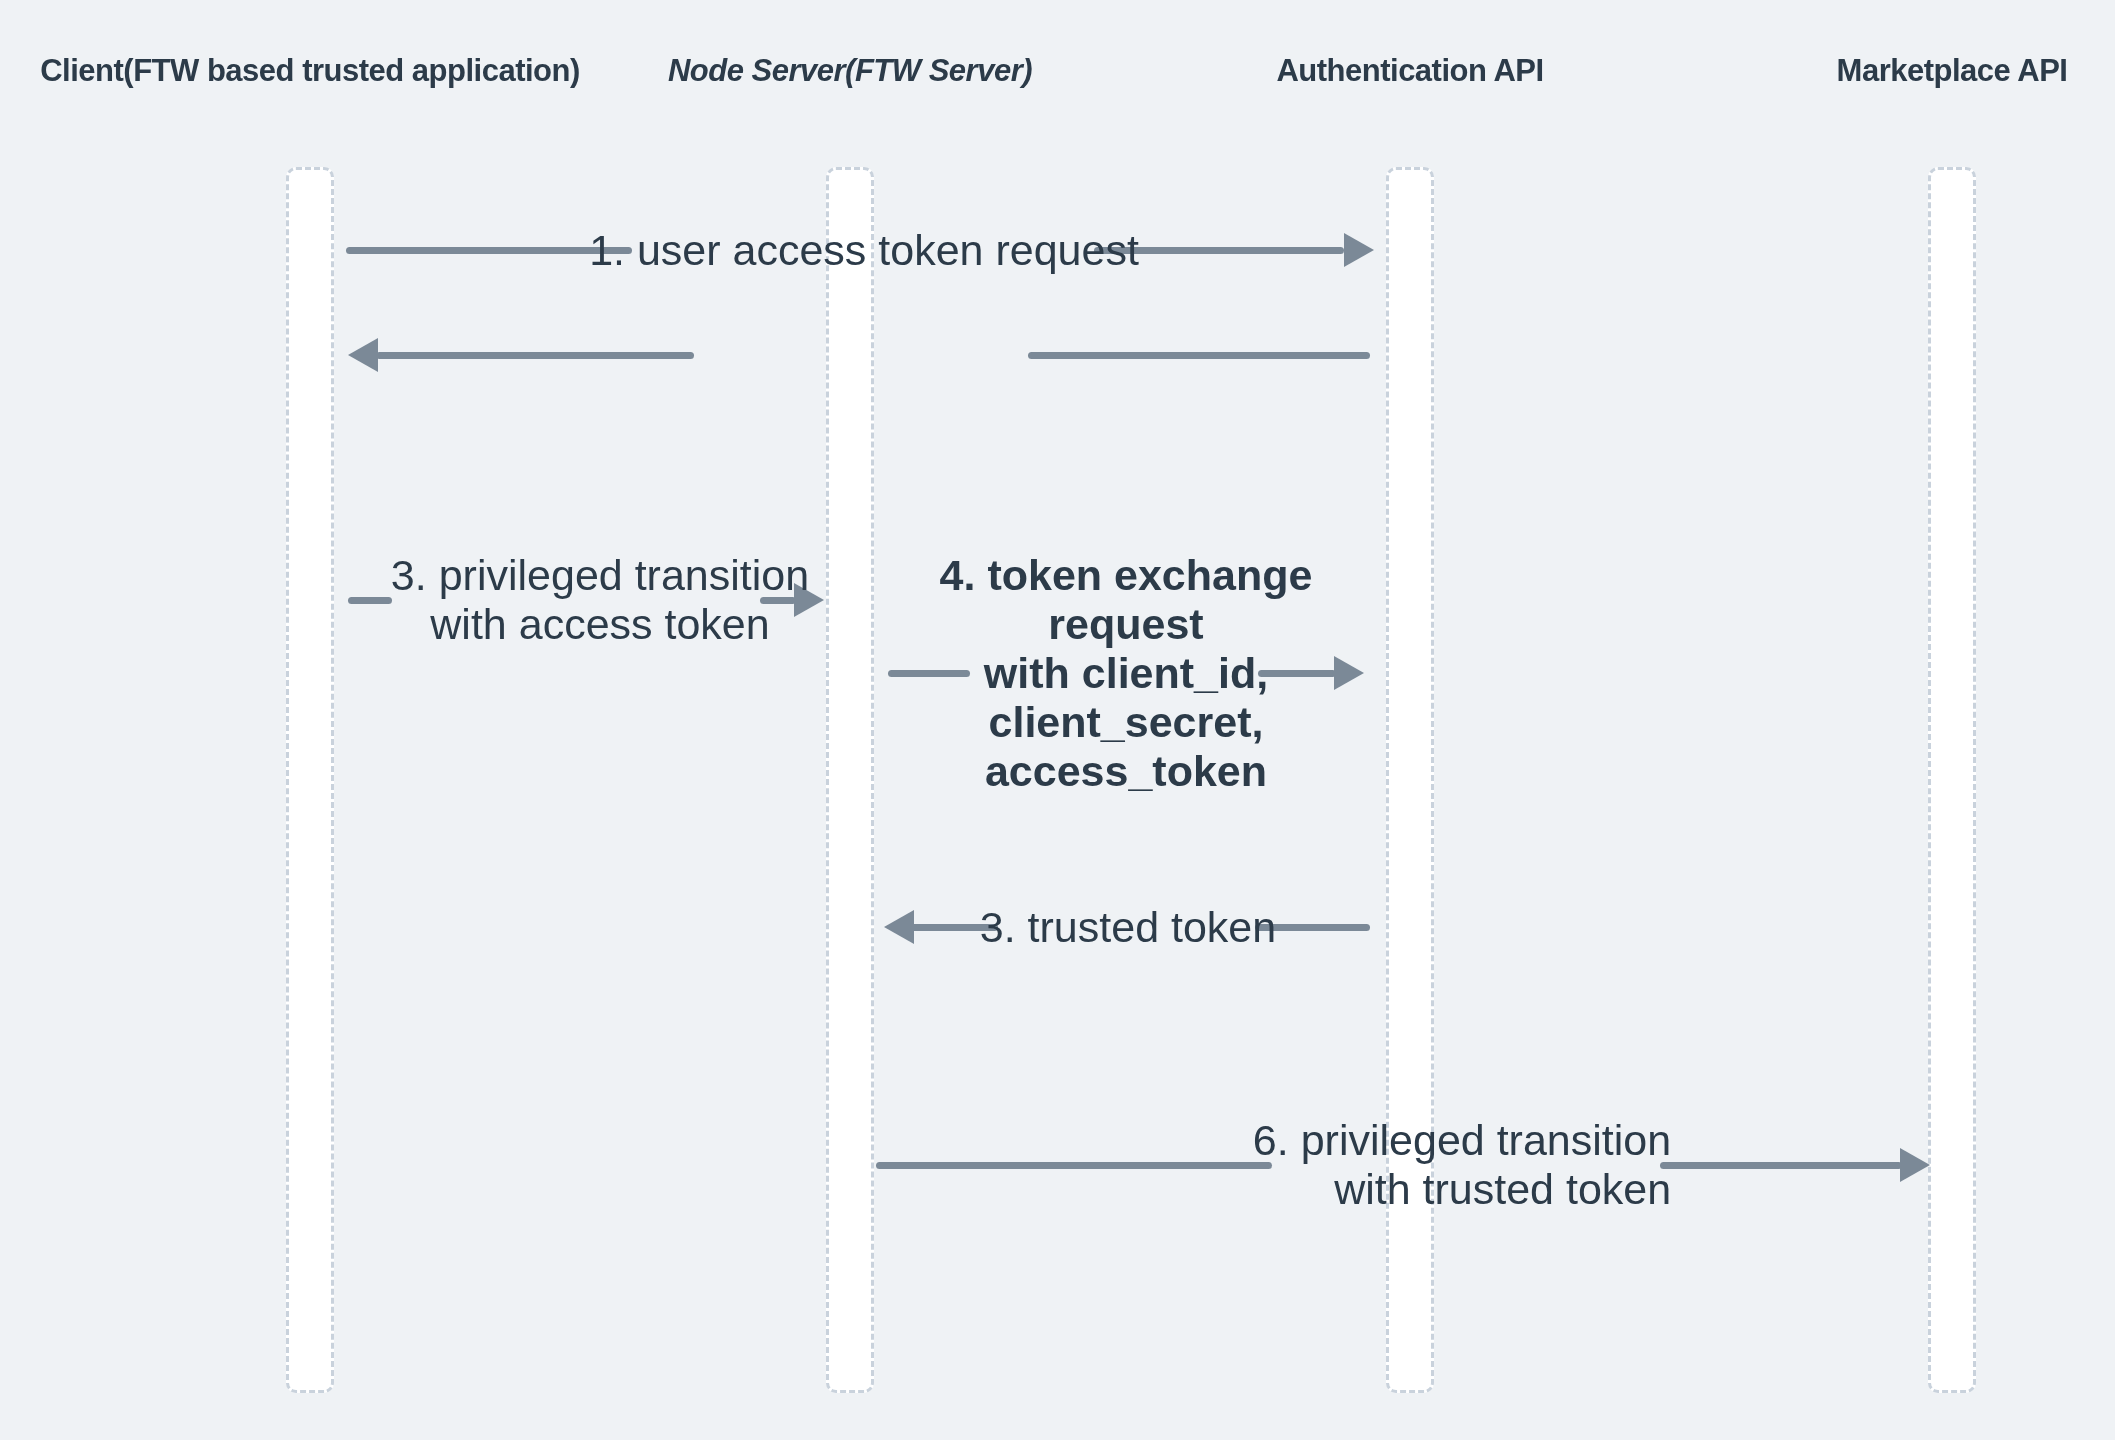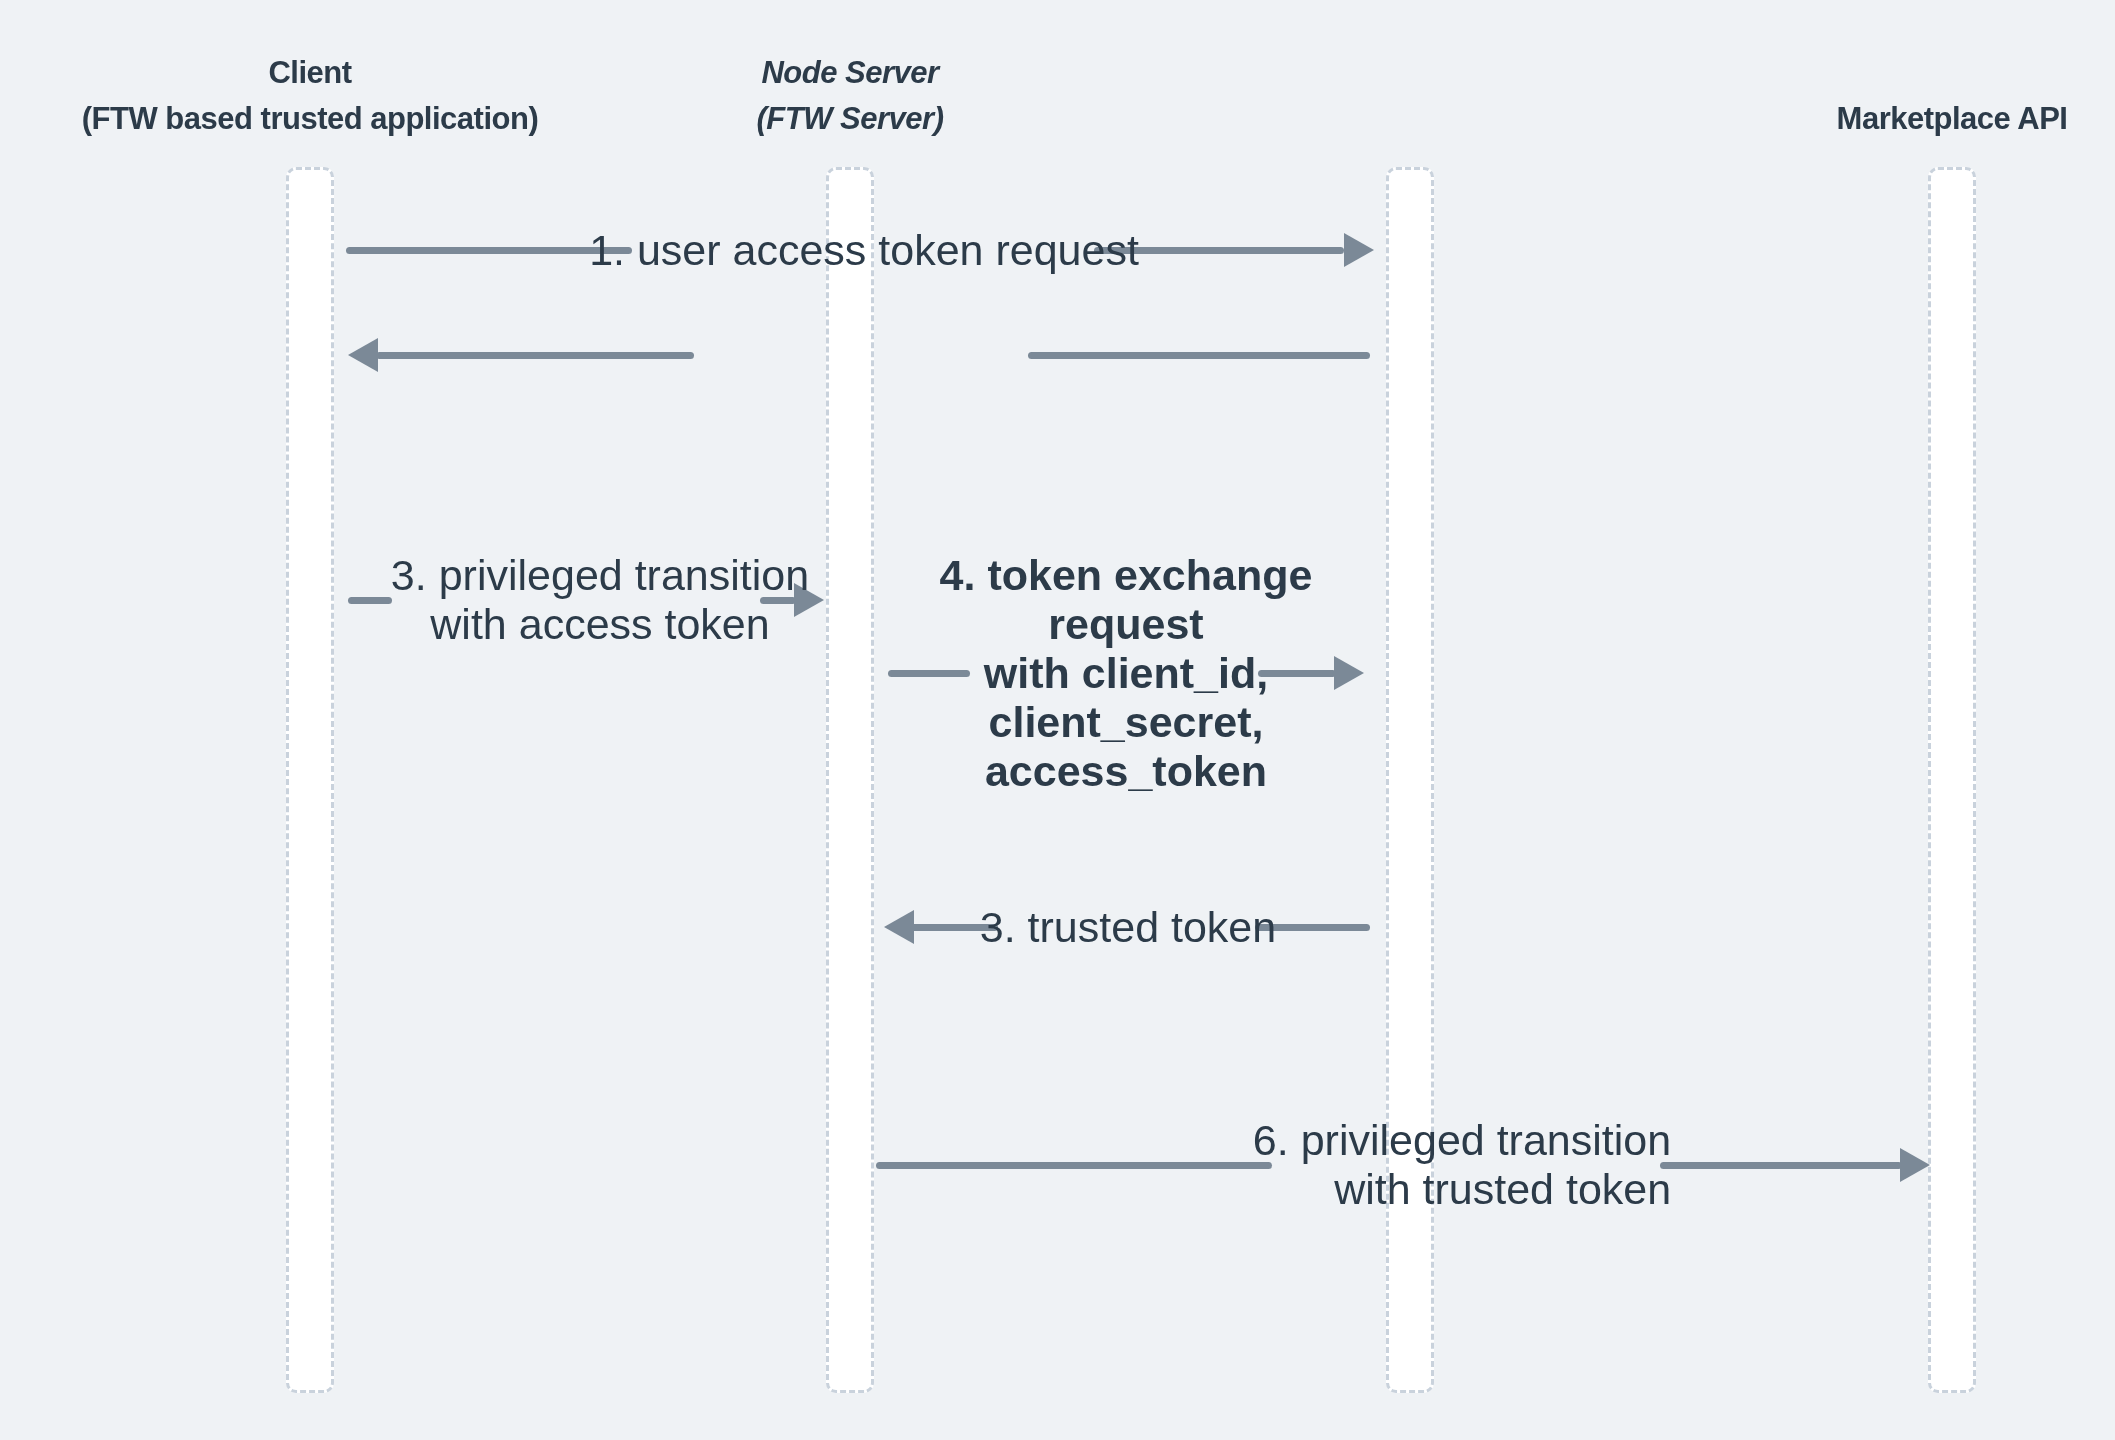--- a/index.html
+++ b/index.html
@@ -13,21 +13,21 @@
   body{
     width:2115px;height:1440px;
     background:var(--bg);
     font-family:"Liberation Sans",sans-serif;
     overflow:hidden;
   }
   #diagram{position:relative;width:2115px;height:1440px;}
   .actor-header{
     position:absolute;top:0;height:142px;
     transform:translateX(-50%);
-    display:flex;flex-direction:column;justify-content:flex-end;align-items:center;
+    display:flex;flex-direction:row;justify-content:flex-end;align-items:center;
     font-weight:bold;font-size:31px;line-height:46px;
     color:var(--text);white-space:nowrap;text-align:center;
     z-index:4;letter-spacing:-0.5px;
   }
   .lifeline{
     position:absolute;top:167px;height:1226px;width:48px;
     background:var(--barfill);
     border:3px dashed var(--dash);
     border-radius:10px;
     box-sizing:border-box;
@@ -61,20 +61,23 @@
     <div class="actor-header" style="left: 310px;">
       <div>Client</div>
       <div>(FTW based trusted application)</div>
     </div>
     <div class="lifeline" style="left: 286px; top: 167px; height: 1226px; width: 48px;"></div>
     <div class="actor-header" style="left: 850px; font-style: italic;">
       <div>Node Server</div>
       <div>(FTW Server)</div>
     </div>
     <div class="lifeline" style="left: 826px; top: 167px; height: 1226px; width: 48px;"></div>
+    <div class="actor-header" style="left: 1410px;">
+      <div>Authentication API</div>
+    </div>
     <div class="lifeline" style="left: 1386px; top: 167px; height: 1226px; width: 48px;"></div>
     <div class="actor-header" style="left: 1952px;">
       <div>Marketplace API</div>
     </div>
     <div class="lifeline" style="left: 1928px; top: 167px; height: 1226px; width: 48px;"></div>
     <div class="msg-line" style="left: 346px; width: 286px; top: 246.5px;"></div>
     <div class="msg-line" style="left: 1094px; width: 250px; top: 246.5px;"></div>
     <div class="msg-head right" style="top: 233px; left: 1344px;"></div>
     <div class="msg-text" style="left: 864px; top: 250px;">1. user access token request</div>
     <div class="msg-line" style="left: 376px; width: 318px; top: 351.5px;"></div>

